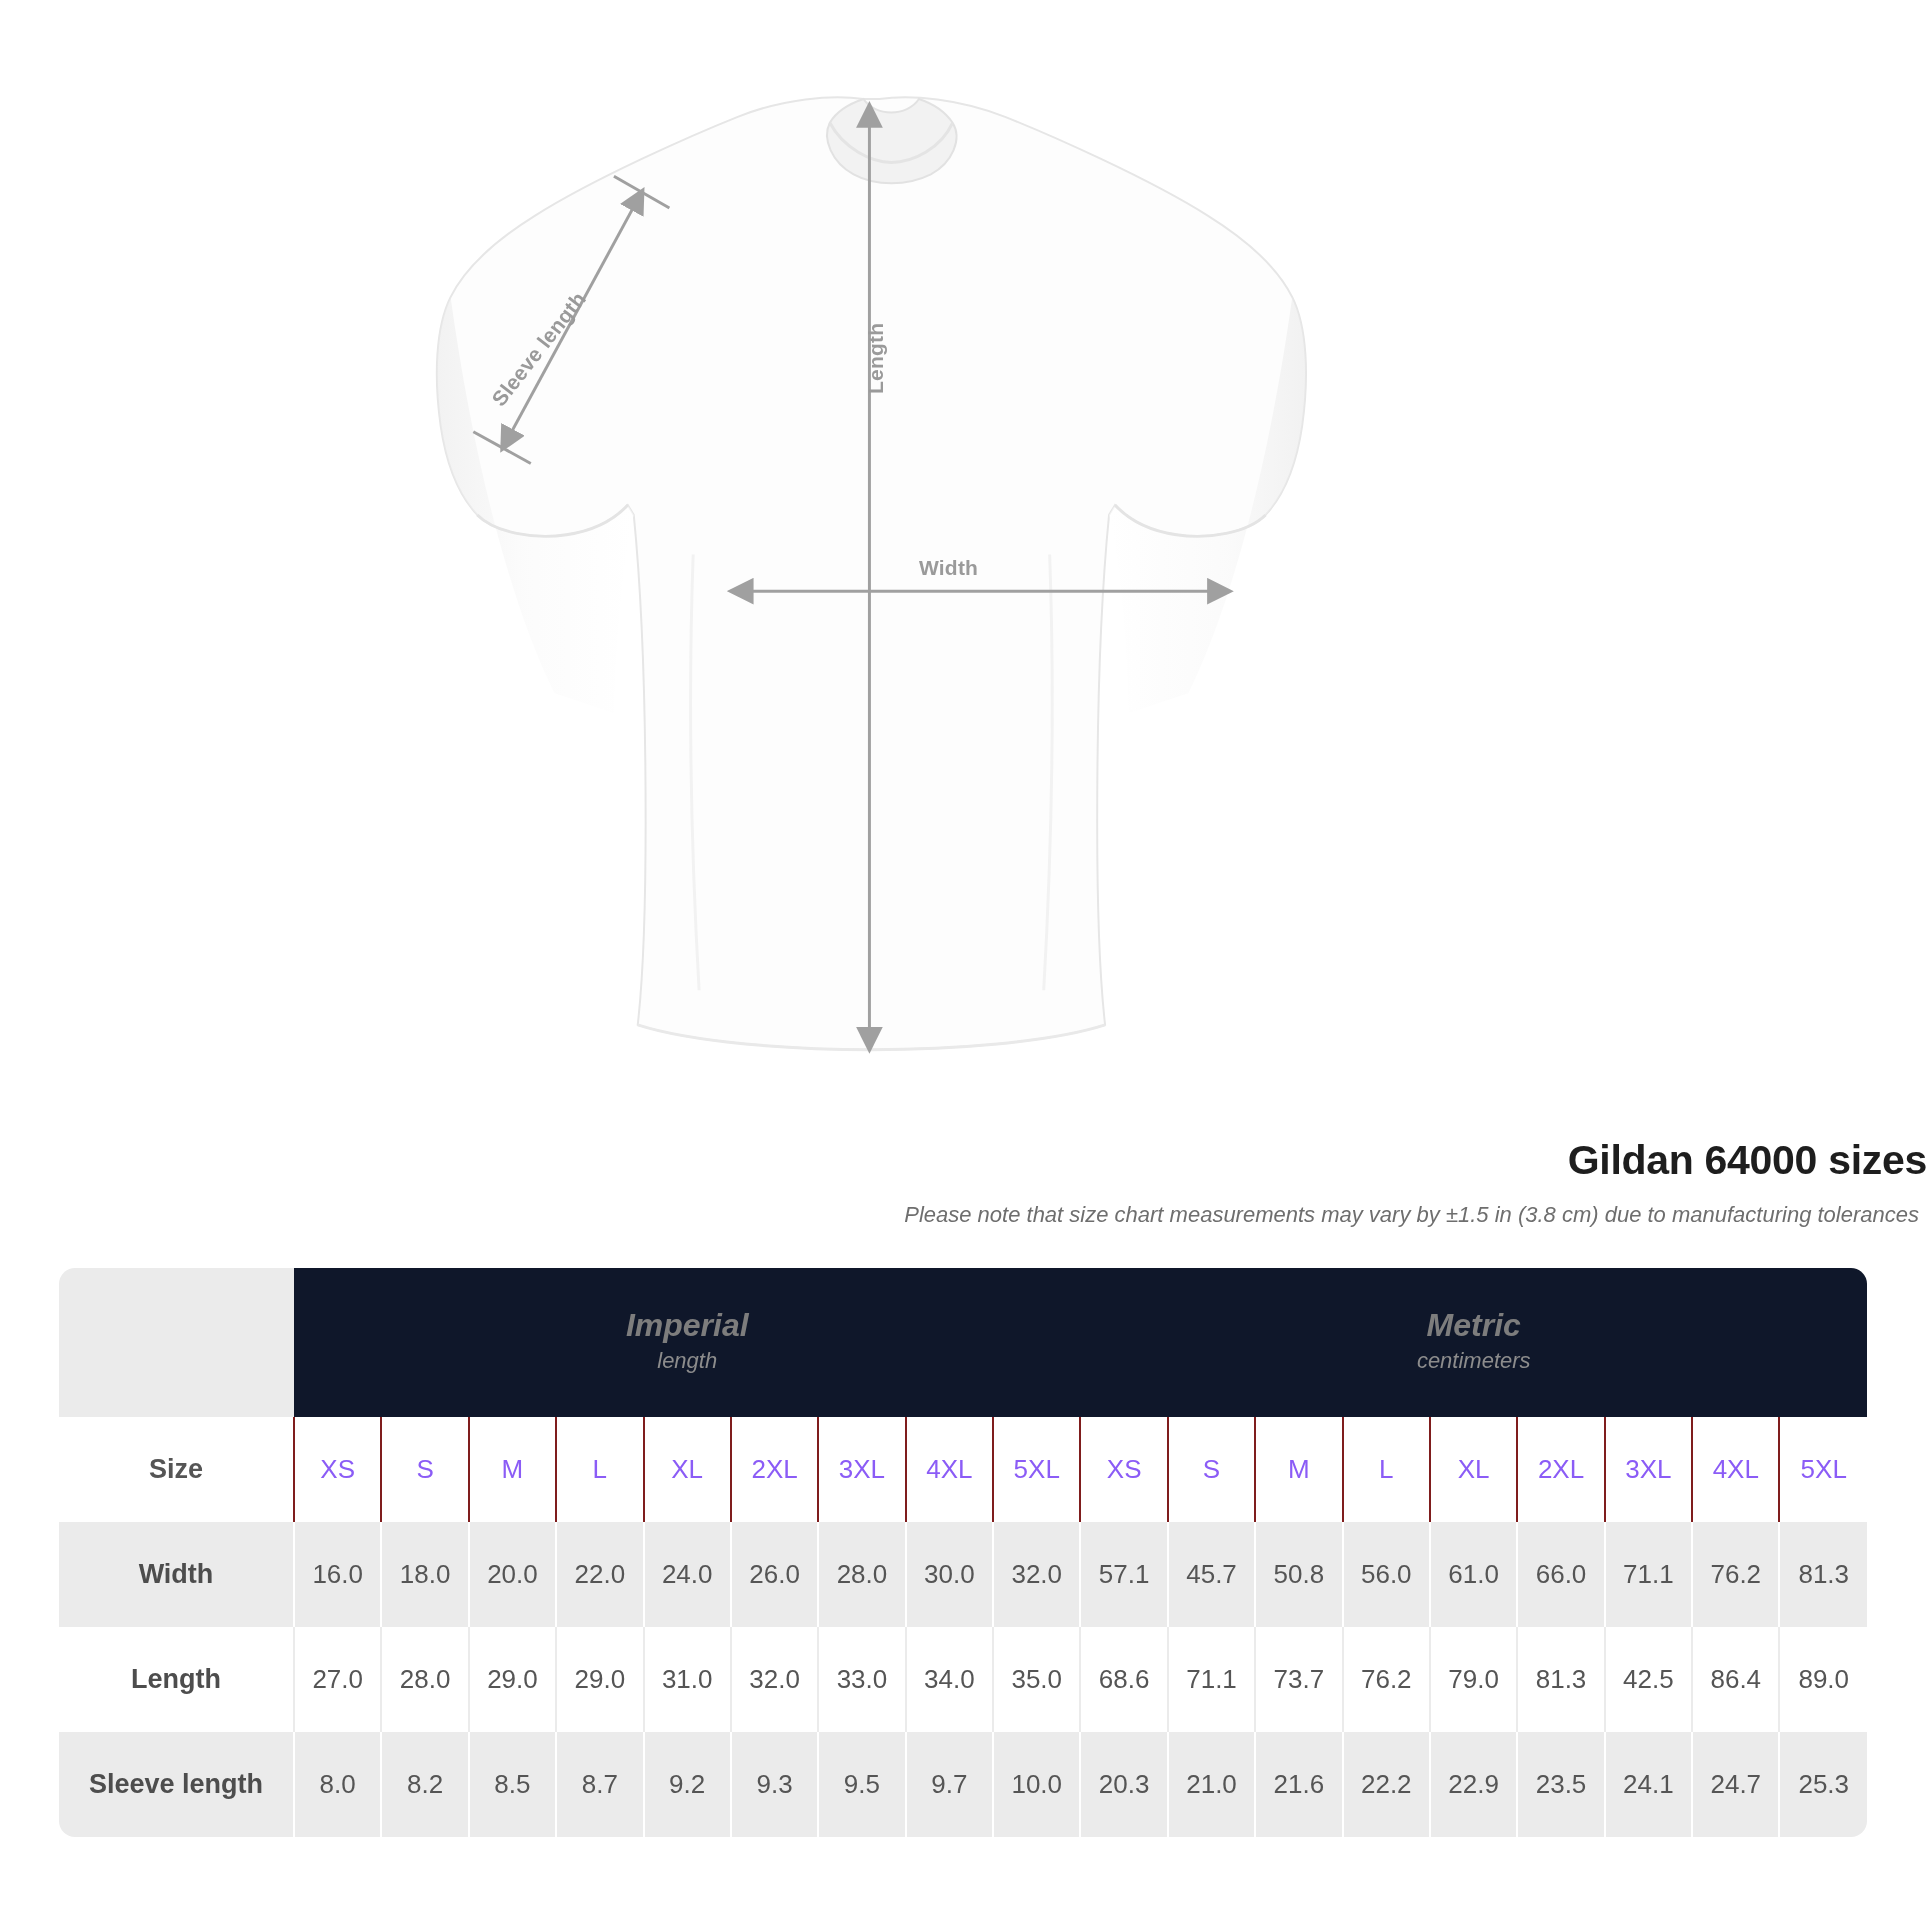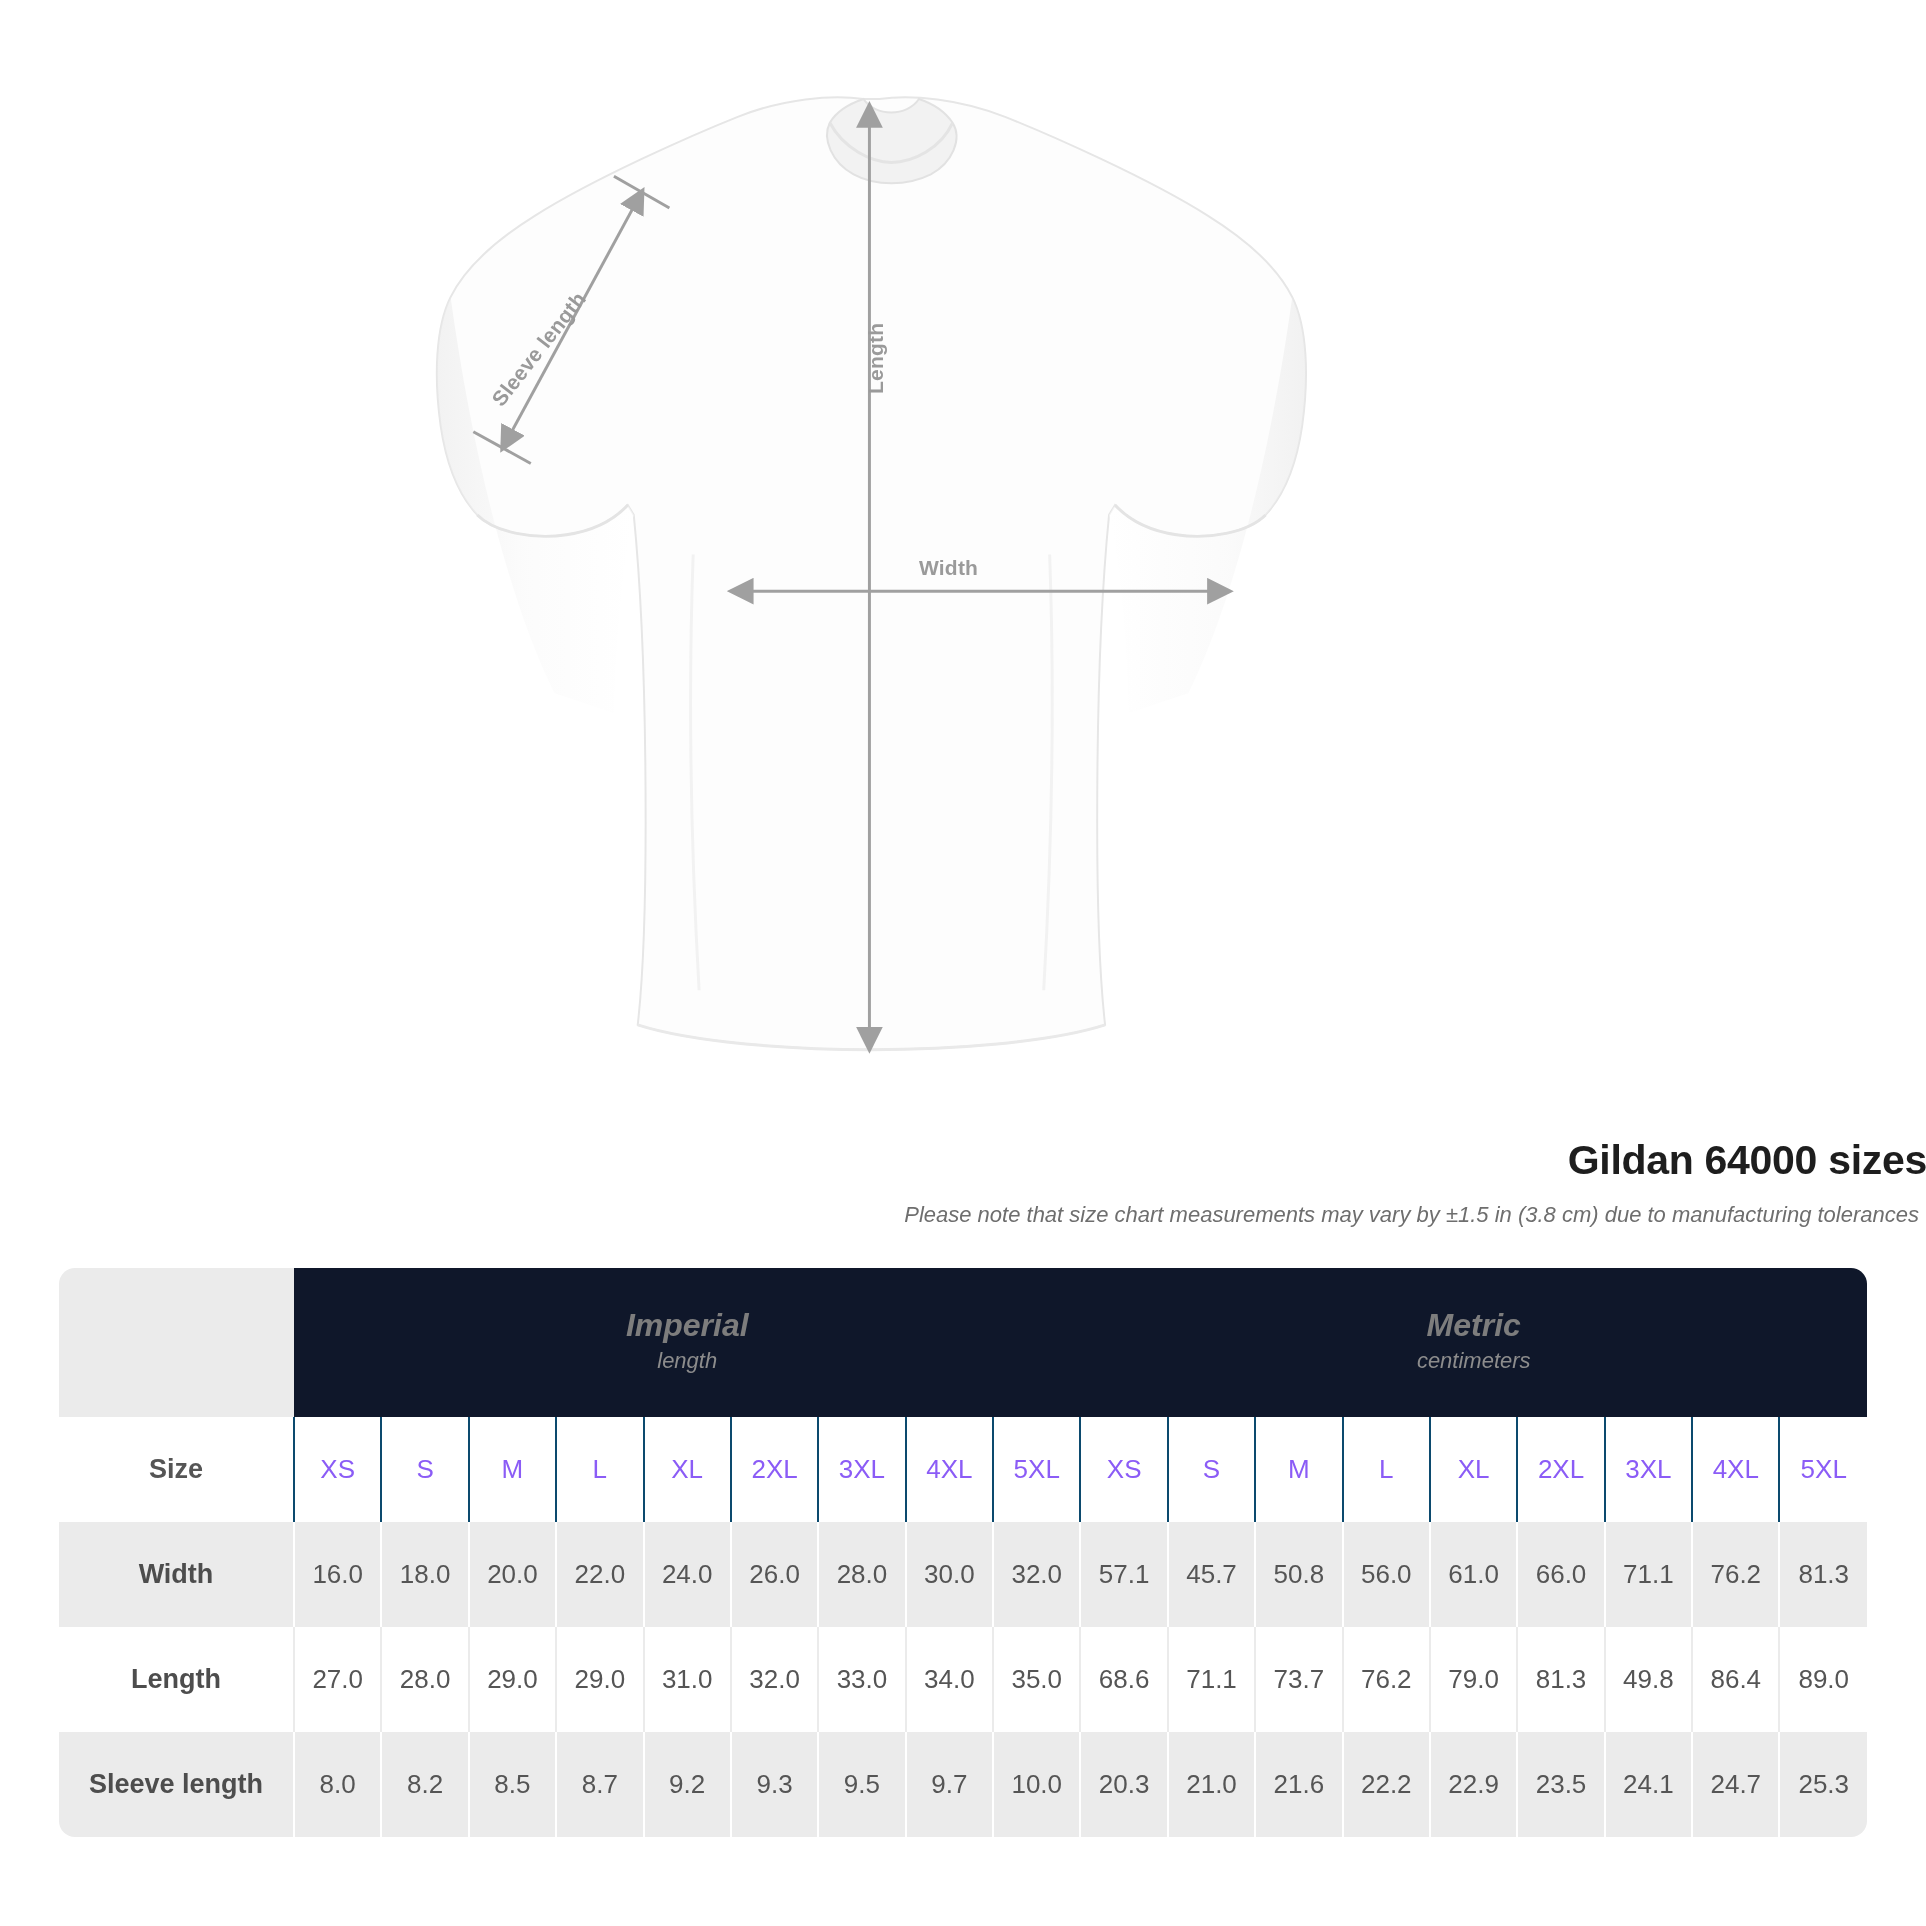--- a/index.html
+++ b/index.html
@@ -145,21 +145,21 @@
   .data-row td.rowhead {
     font-weight: bold;
     font-size: 27px;
     color: #4d4d4d;
   }
   .size-table .cell-sep {
     border-right: 2px solid #f4f4f4;
   }
   .data-row.alt td.cell-sep { border-right: 2px solid #ffffff; }
   .data-row.plain td.cell-sep { border-right: 2px solid #ebebeb; }
-  .size-row td.cell-sep { border-right: 2px solid #0c4a6e; }
+  .size-row td.cell-sep { border-right: 2px solid #7f1d1d; }
 
   
   .table-wrap { box-shadow: none; }
 </style>
 </head>
 <body>
 
 <div class="page">
 
   <div class="illustration">
@@ -323,21 +323,21 @@
           <td class="cell-sep">32.0</td>
           <td class="cell-sep">33.0</td>
           <td class="cell-sep">34.0</td>
           <td class="cell-sep">35.0</td>
           <td class="cell-sep">68.6</td>
           <td class="cell-sep">71.1</td>
           <td class="cell-sep">73.7</td>
           <td class="cell-sep">76.2</td>
           <td class="cell-sep">79.0</td>
           <td class="cell-sep">81.3</td>
-          <td class="cell-sep">49.8</td>
+          <td class="cell-sep">42.5</td>
           <td class="cell-sep">86.4</td>
           <td>89.0</td>
         </tr>
 
         <tr class="data-row alt">
           <td class="rowhead cell-sep">Sleeve length</td>
           <td class="cell-sep">8.0</td>
           <td class="cell-sep">8.2</td>
           <td class="cell-sep">8.5</td>
           <td class="cell-sep">8.7</td>

